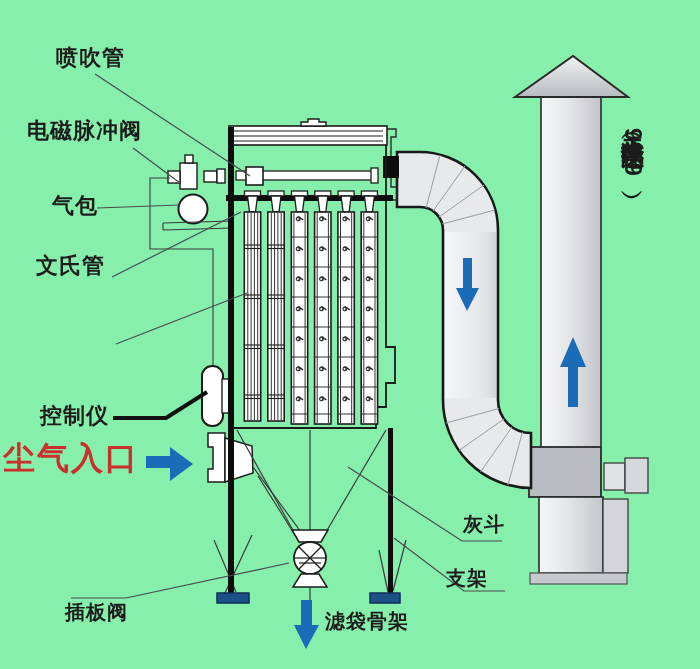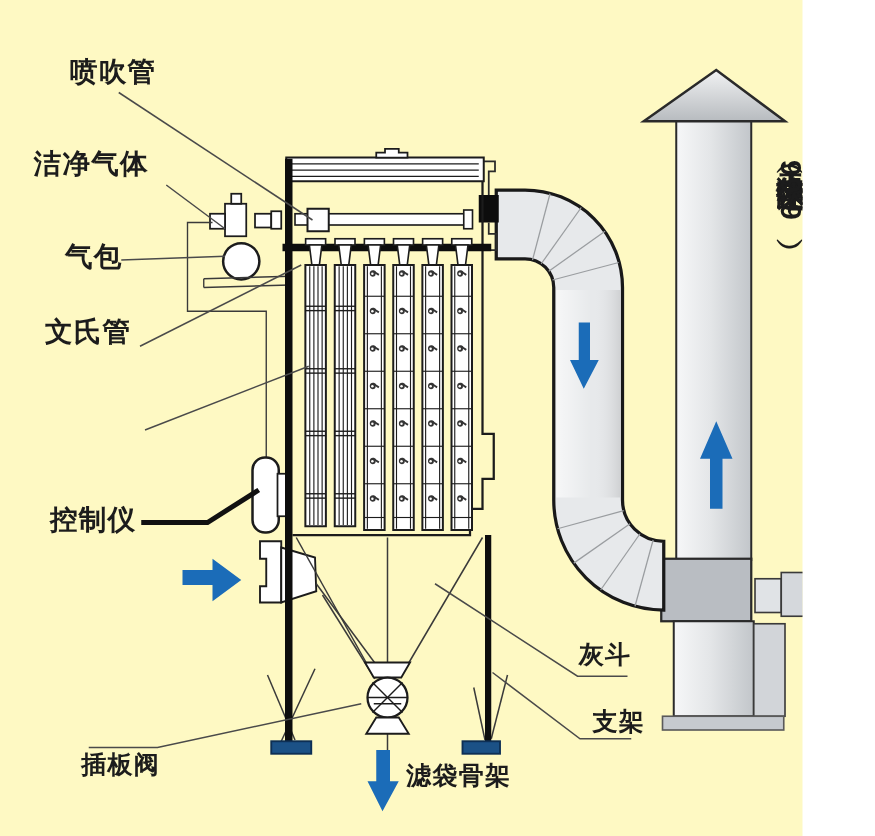--- a/index.html
+++ b/index.html
@@ -1,16 +1,16 @@
 <!DOCTYPE html>
 <html><head>
 <meta charset="utf-8">
 <style>
   html,body{margin:0;padding:0;background:#ffffff;}
-  #stage{position:relative;width:642px;height:669px;background:#fef9c3;overflow:hidden;
+  #stage{position:relative;width:700px;height:669px;background:#86efac;overflow:hidden;
          font-family:"Liberation Sans", sans-serif;}
   #stage svg{position:absolute;left:0;top:0;}
   .lbl{position:absolute;color:#1c1c1c;font-weight:bold;font-size:22px;line-height:1.05;
        letter-spacing:1px;white-space:nowrap;}
   .lbl.small{font-size:20px;}
   .red{color:#c9302c;}
   .big-red{position:absolute;font-weight:bold;font-size:32px;letter-spacing:2px;white-space:nowrap;}
   #stack-note{position:absolute;left:607px;top:120px;height:300px;width:42px;
       writing-mode:vertical-rl;text-orientation:mixed;font-weight:bold;font-size:23px;
       color:#1c1c1c;letter-spacing:1px;}
@@ -216,25 +216,26 @@
 
   <g fill="#1b6cb8">
     <polygon points="146,456 170,456 170,447 193,464 170,481 170,468 146,468"></polygon>
     <polygon points="463,258 472,258 472,288 479,288 467,311 456,288 463,288"></polygon>
     <polygon points="568,407 568,367 560,367 573,337 586,367 578,367 578,407"></polygon>
     <polygon points="301,600 312,600 312,625 319,625 306,649 294,625 301,625"></polygon>
   </g>
 </svg>
 
 <div class="lbl" style="left:56px;top:46px;">喷吹管</div>
-<div class="lbl" style="left:27px;top:119px;">洁净气体</div>
+<div class="lbl" style="left:27px;top:119px;">电磁脉冲阀</div>
 <div class="lbl" style="left:52px;top:194px;">气包</div>
 <div class="lbl" style="left:36px;top:254px;">文氏管</div>
 <div class="lbl" style="left:40px;top:404px;">控制仪</div>
 <div class="lbl small" style="left:65px;top:574px;margin-top:28px;">插板阀</div>
 <div class="lbl small" style="left:325px;top:611px;">滤袋骨架</div>
 <div class="lbl small" style="left:463px;top:514px;">灰斗</div>
-<div class="lbl small" style="left:474px;top:568px;">支架</div>
-
+<div class="lbl small" style="left:446px;top:568px;">支架</div>
+
+<div class="big-red red" style="left:3px;top:437px;">尘气入口</div>
 
 <div id="stack-note">干净气体（除尘达99.9）</div>
 
 </div>
 
 </body></html>

